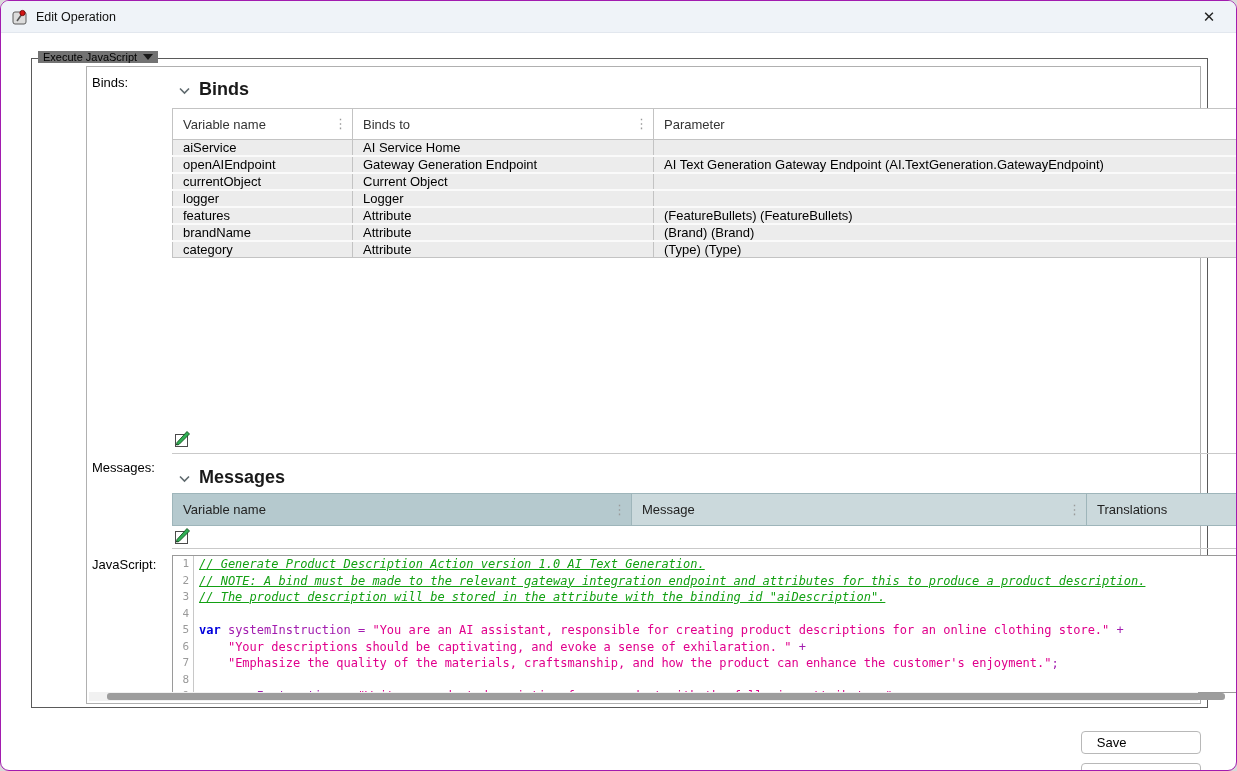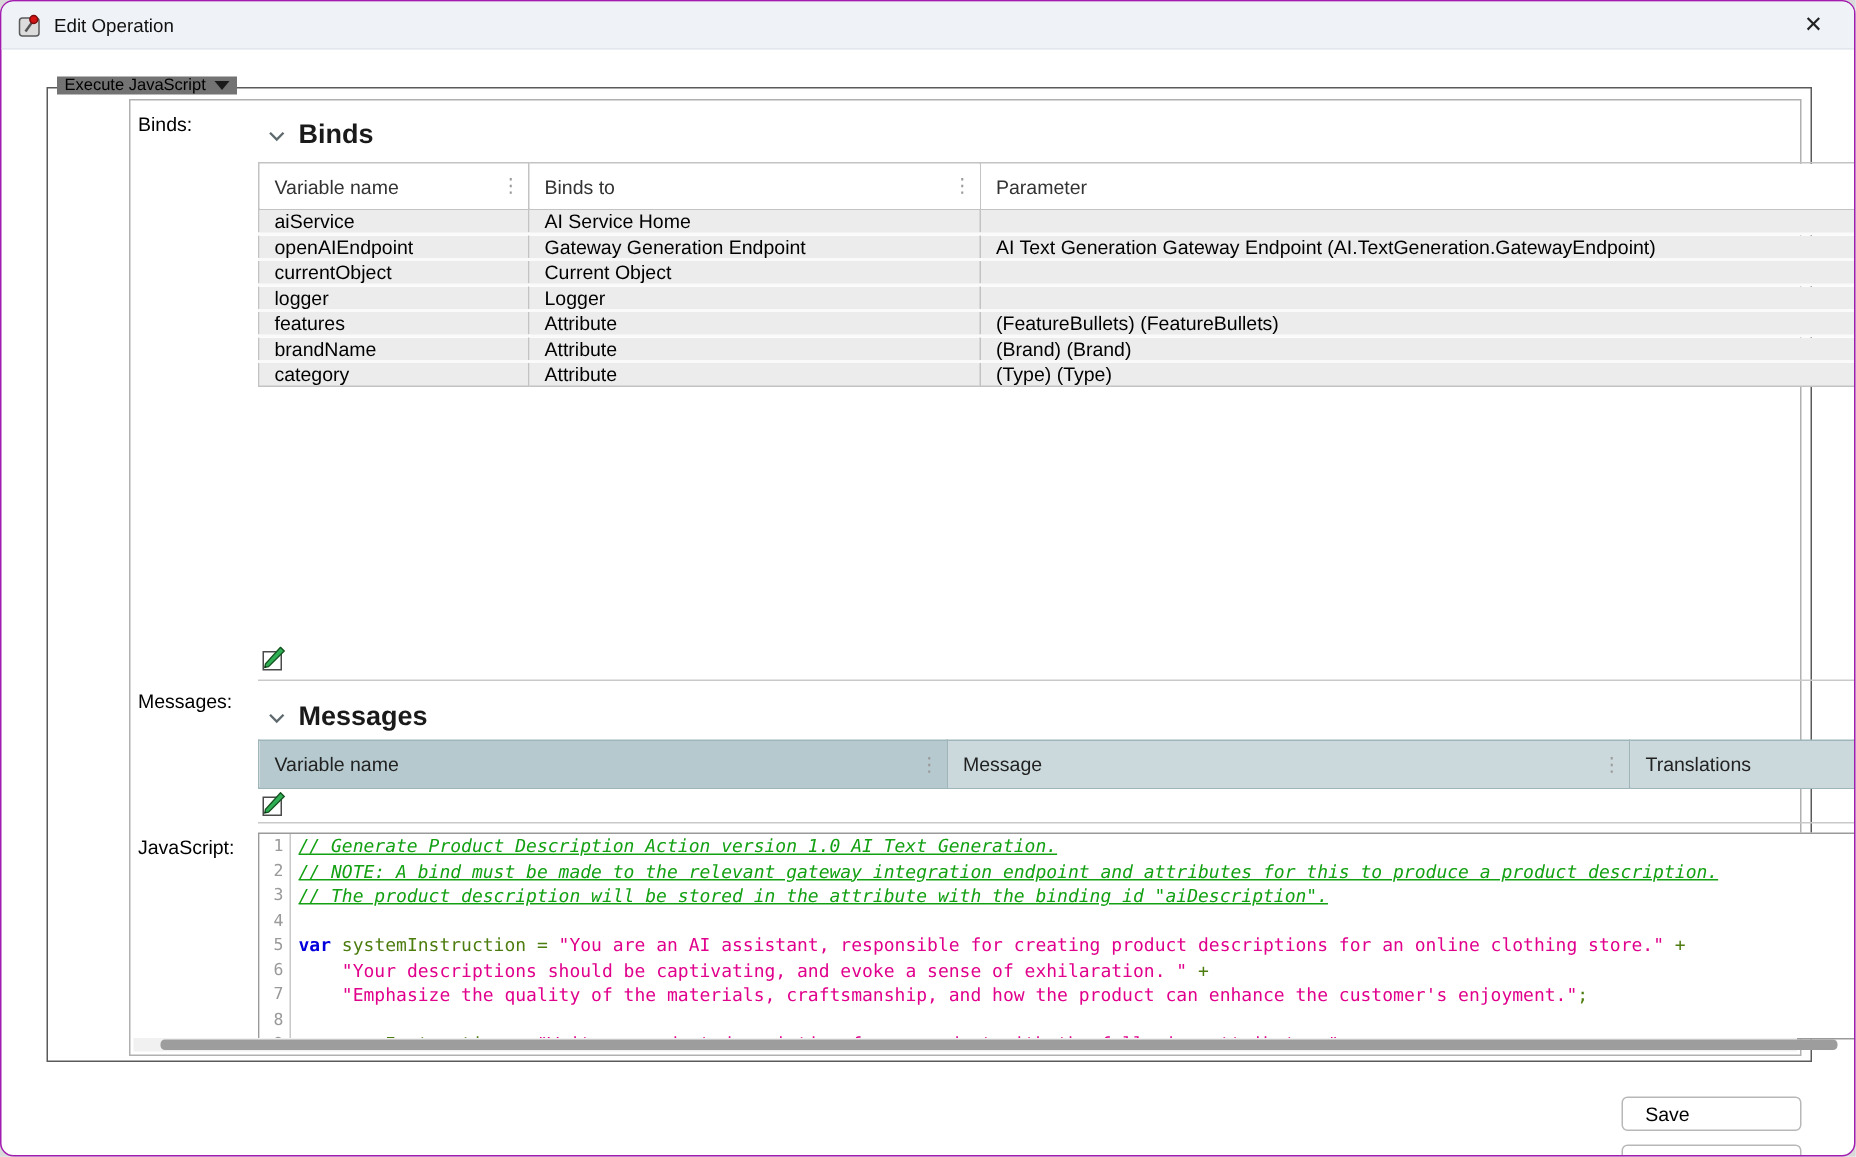--- a/index.html
+++ b/index.html
@@ -52,21 +52,21 @@
             border:1px solid #9a9a9a; display:flex; overflow:hidden; background:#fff;
             font-family:"DejaVu Sans Mono", monospace; font-size:12px; }
   .gutter { width:21px; border-right:1px solid #c8c8c8; background:#fff; overflow:hidden; }
   .gutter .ln { line-height:16.5px; height:16.5px; font-size:11px; color:#9a9a9a;
                 text-align:right; padding-right:4px; }
   .code-area { flex:1; overflow:hidden; padding-left:5px; }
   .code-line { line-height:16.5px; height:16.5px; white-space:pre; }
   .tok-comment { color:#13a013; font-style:italic;text-decoration:underline; }
   .tok-keyword { color:#0000dd; font-weight:bold; }
   .tok-string  { color:#e0008c; }
-  .tok-plain   { color:#4d7c0f; }
+  .tok-plain   { color:#a21caf; }
   
   .hscroll { position:absolute; left:2px; right:2px; bottom:2px; height:9px; background:#f1f1f1; }
   .hscroll .thumb { position:absolute; left:18px; top:1px; height:7px; width:1118px;
                     background:#9d9d9d; border-radius:3px; cursor:pointer; }
   
   .btn-row { position:absolute; right:35px; top:730px; display:flex; gap:9px;flex-direction:column; }
   .btn { height:23px; background:#ffffff; border:1px solid #b8b8b8; border-radius:4px;
          font-size:13px; color:#000; padding:0 15px; display:flex; align-items:center;
          font-family:"Liberation Sans", sans-serif; cursor:pointer; }
 </style>

